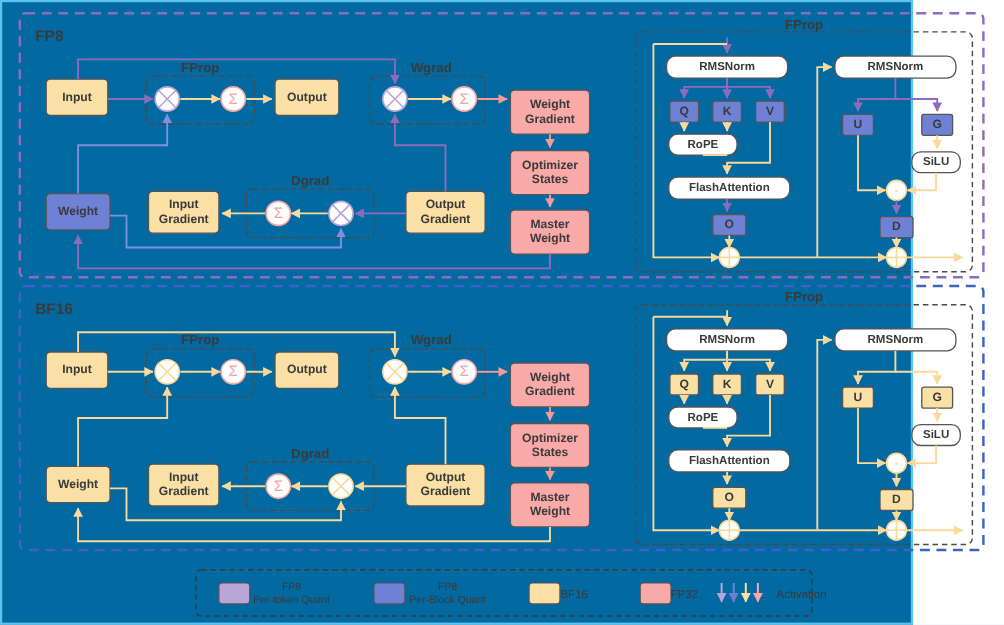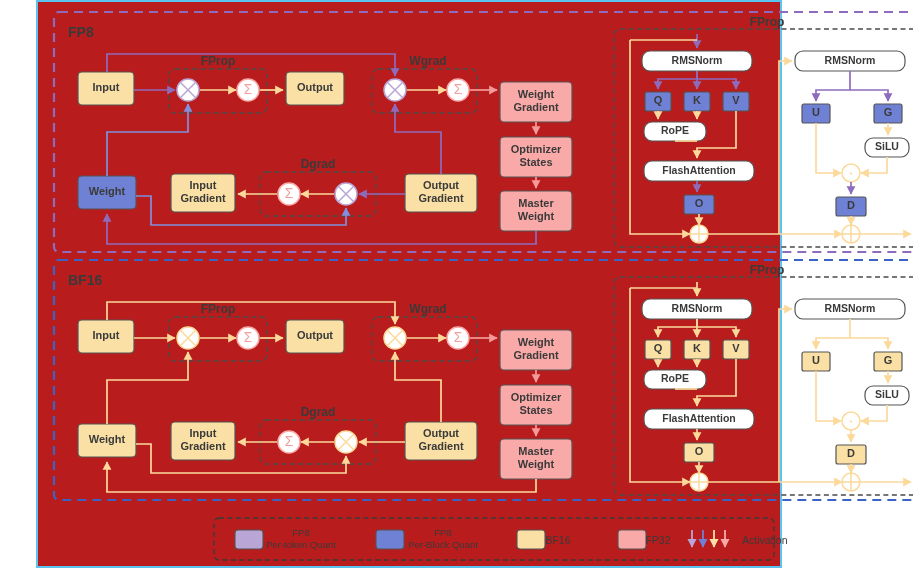--- a/index.html
+++ b/index.html
@@ -1,17 +1,17 @@
 <!DOCTYPE html>
 <html><head>
 <meta charset="utf-8">
 <style>
   html,body{margin:0;padding:0;background:#ffffff;}
   body{width:913px;height:568px;font-family:"Liberation Sans",sans-serif;overflow:hidden;}
-  #root{position:relative;width:746px;height:568px;box-sizing:border-box;border:2px solid #5bc3ef;background:#b91c1c;margin-left:36px;}
+  #root{position:relative;width:830px;height:568px;box-sizing:border-box;border:2px solid #5bc3ef;background:#0369a1;}
   svg{display:block;}
   .blabel{font-family:"Liberation Sans",sans-serif;font-weight:bold;text-anchor:middle;dominant-baseline:middle;fill:#3a3a3a;}
   .plabel{font-family:"Liberation Sans",sans-serif;font-weight:bold;fill:#3a3a3a;}
   .glabel{font-family:"Liberation Sans",sans-serif;font-weight:bold;text-anchor:middle;fill:#3a3a3a;}
   .leg{font-family:"Liberation Sans",sans-serif;fill:#3a3a3a;text-anchor:middle;}
   .legl{font-family:"Liberation Sans",sans-serif;fill:#3a3a3a;}
   .sig{font-family:"Liberation Sans",sans-serif;text-anchor:middle;dominant-baseline:middle;fill:#f4a0a0;}
 </style>
 </head>
 <body>

